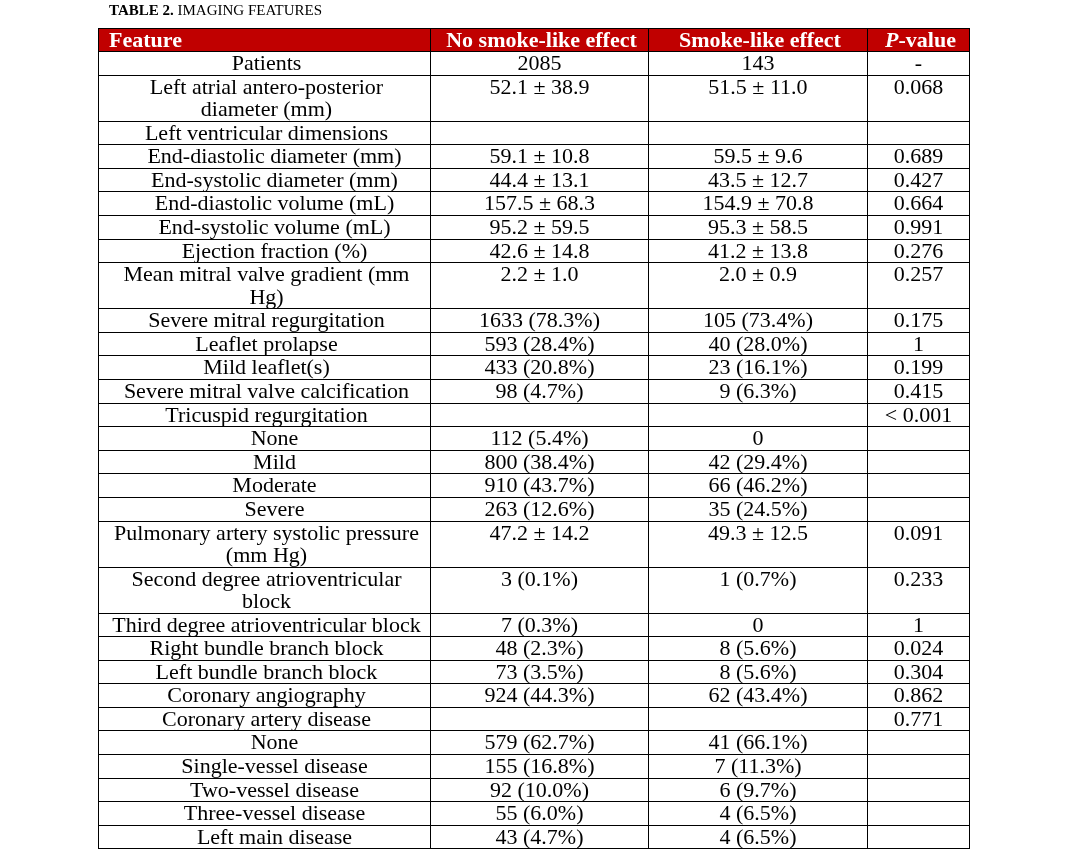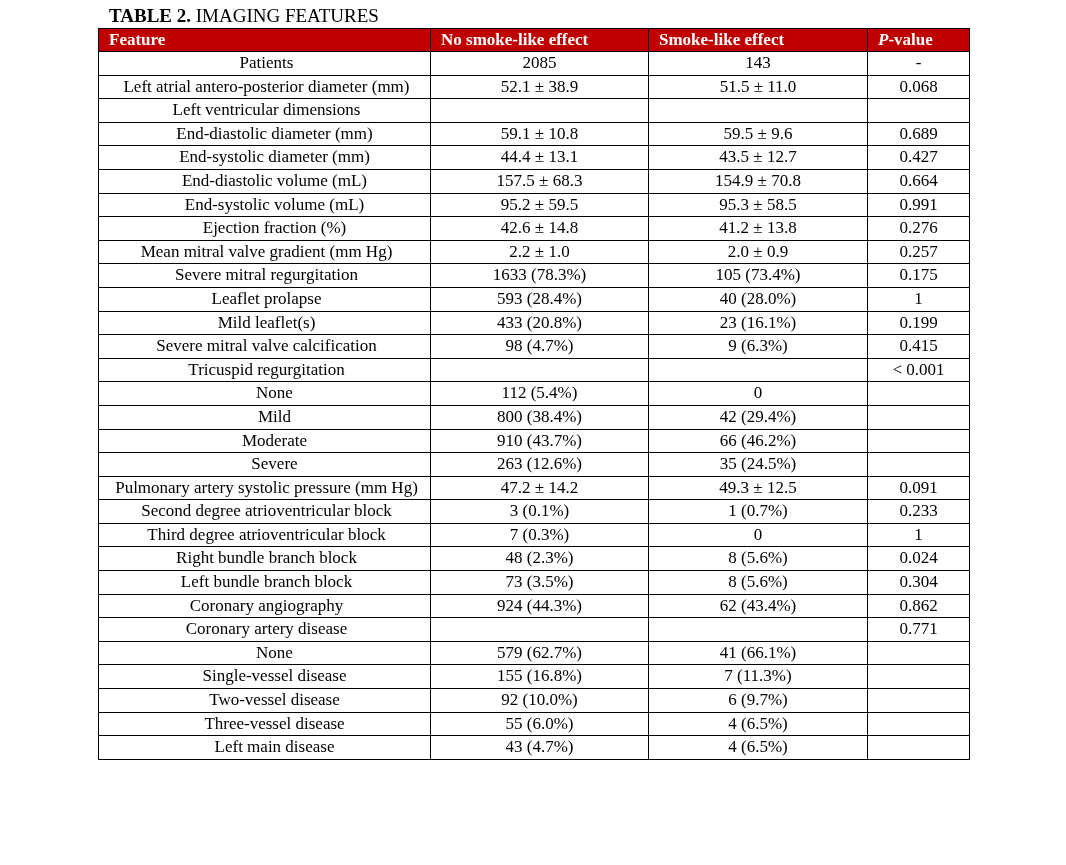--- a/index.html
+++ b/index.html
@@ -11,51 +11,51 @@
       overflow: hidden;
     }
     body {
       font-family: "Liberation Serif", "DejaVu Serif", serif;
       color: #000;
       position: relative;
     }
     .caption {
       position: absolute;
       left: 109px;
-      top: 6px;
-      font-size: 19px;
+      top: 0;
+      font-size: 15px;
       line-height: 20px;
       white-space: nowrap;
     }
     .caption .label { font-weight: bold; }
     table.tbl {
       position: absolute;
       left: 98px;
       top: 28px;
       border-collapse: collapse;
       table-layout: fixed;
       width: 871px;
-      font-size: 17px;
+      font-size: 22px;
       line-height: 22.5px;
     }
     table.tbl col.c1 { width: 332px; }
     table.tbl col.c2 { width: 218px; }
     table.tbl col.c3 { width: 219px; }
     table.tbl col.c4 { width: 102px; }
     table.tbl th, table.tbl td {
       border: 1px solid #000;
       padding: 0 6px 0 10px;
       vertical-align: top;
       height: 22.6px;
     }
     table.tbl thead th {
       background: #c00000;
       color: #ffffff;
       font-weight: bold;
-      text-align: left;
+      text-align: center;
       height: 22px;
       line-height: 22px;
     }
     table.tbl thead th.first { text-align: left; }
     table.tbl thead th .ital { font-style: italic; }
     table.tbl td.num { text-align: center; padding: 0 4px; }
     table.tbl td.feat { text-align: center; }
     table.tbl td.feat.sub { padding-left: 26px; margin-left: 48px; }
   </style>
 </head>

